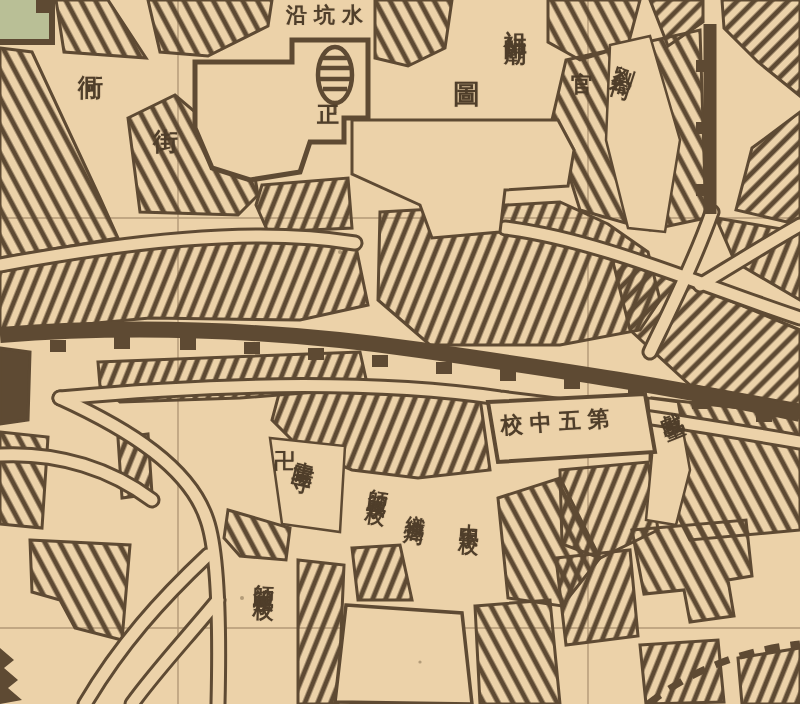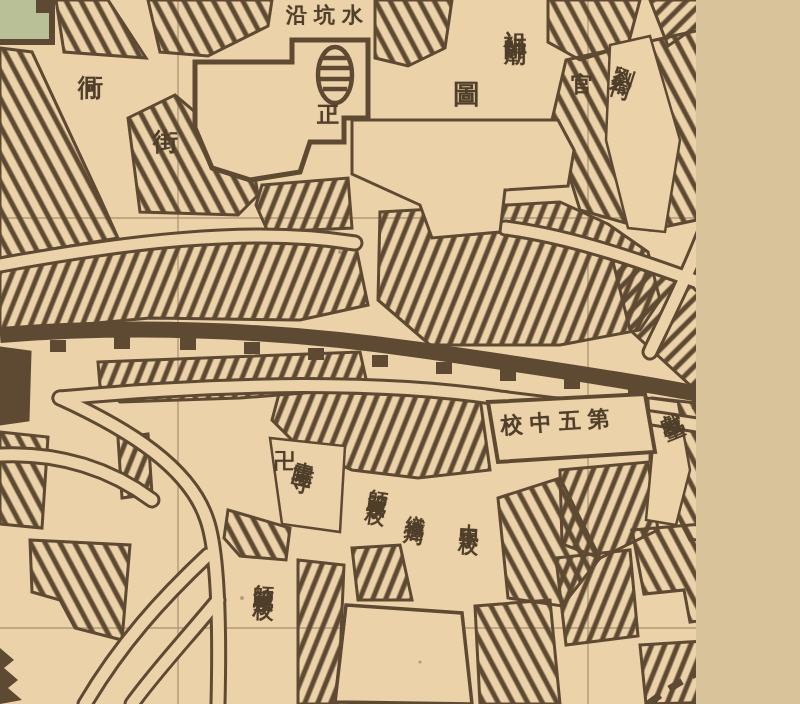--- a/index.html
+++ b/index.html
@@ -1,17 +1,17 @@
 <!DOCTYPE html>
 <html><head>
 <meta charset="utf-8">
 <style>
   html,body{margin:0;padding:0;background:#d8c39a;}
   .map-stage{
-    position:relative;width:696px;height:704px;overflow:hidden;
+    position:relative;width:800px;height:704px;overflow:hidden;
     background:#86efac;
     font-family:"DejaVu Serif","Liberation Serif",serif;
   }
   .map-stage svg{position:absolute;left:0;top:0;}
   .lbl{
     position:absolute;color:#4f3e2a;font-weight:bold;
     line-height:1.08;white-space:nowrap;
     text-shadow:0 0 1px rgba(79,62,42,.35);
     transform-origin:top left;
   }

